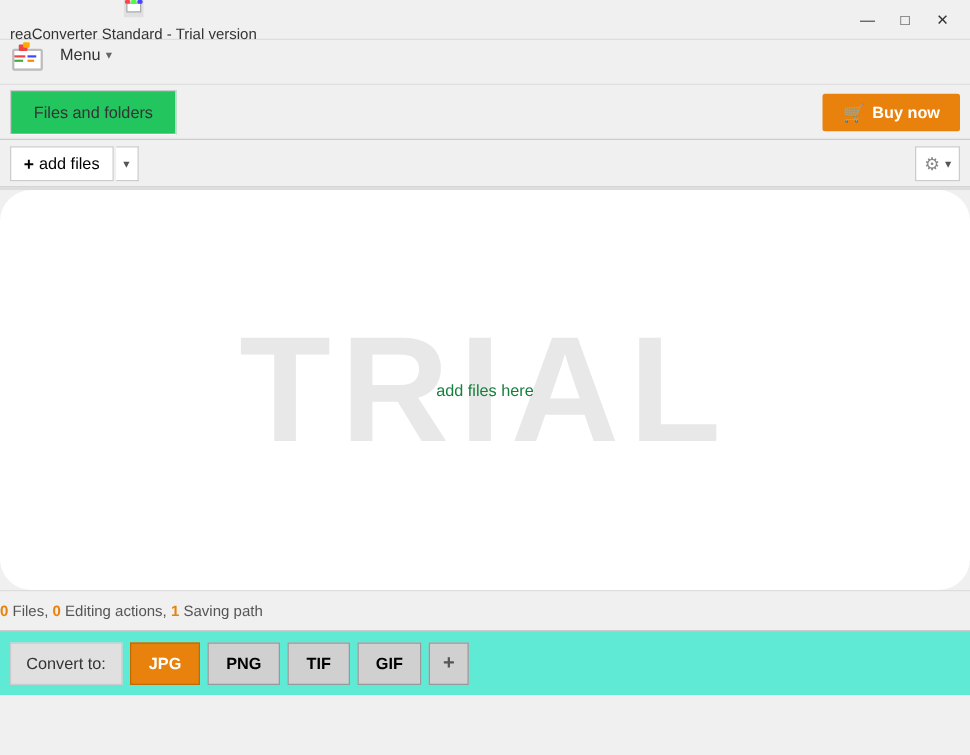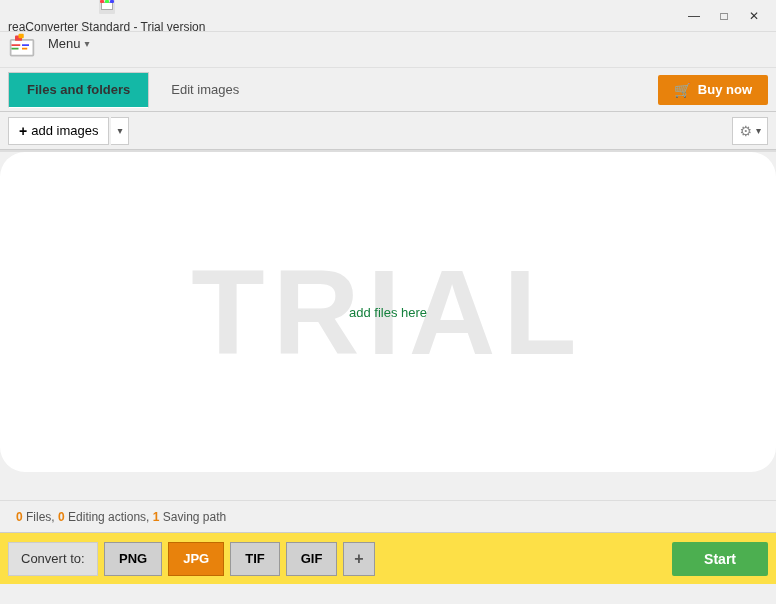--- a/index.html
+++ b/index.html
@@ -87,25 +87,25 @@
       cursor: pointer;
       font-size: 13px;
       color: #555;
       background: transparent;
       border: none;
       height: 36px;
       display: flex;
       align-items: center;
     }
     .tab.active {
-      background: #14b8a6;
+      background: #22c55e;
       border: 1px solid #ccc;
       border-bottom: 1px solid white;
       color: #333;
-      font-weight: 700;
+      font-weight: 400;
     }
     .buy-now-btn {
       margin-left: auto;
       background: #e8820c;
       color: white;
       border: none;
       padding: 7px 16px;
       cursor: pointer;
       font-size: 13px;
       font-weight: 600;
@@ -193,34 +193,33 @@
       text-decoration: none;
       z-index: 10;
     }
 
     
     .status-bar {
       background: #f0f0f0;
       height: 32px;
       display: flex;
       align-items: center;
-      padding: 0 16px;
+      padding: 0 0;
       border-top: 1px solid #ddd;
       font-size: 12px;
       color: #555;
-      margin-top: 28px;
     }
     .status-highlight {
       color: #e8820c;
       font-weight: 600;
     }
 
     
     .bottom-bar {
-      background: #fde047;
+      background: #5eead4;
       height: 52px;
       display: flex;
       align-items: center;
       padding: 0 8px;
       border-top: 1px solid #ccc;
       gap: 6px;
     }
     .convert-label {
       background: #e0e0e0;
       border: 1px solid #ccc;
@@ -319,34 +318,31 @@
   <div class="menu-item">
     <span>Menu</span>
     <span style="font-size:10px; color:#666;">▾</span>
   </div>
 </div>
 
 <div class="tabs-bar">
   <button class="tab active">
     <span>Files and folders</span>
   </button>
-  <button class="tab">
-    <span>Edit images</span>
-  </button>
   <button class="buy-now-btn">
     <span style="font-size:14px;">🛒</span>
     <span>Buy now</span>
   </button>
 </div>
 
 <div class="toolbar">
   <div class="toolbar-left">
     <button class="add-files-btn">
       <span style="font-weight:bold; font-size:14px;">+</span>
-      <span>add images</span>
+      <span>add files</span>
     </button>
     <div class="dropdown-arrow">
       <span style="font-size:10px; color:#555;">▾</span>
     </div>
   </div>
   <div>
     <button class="gear-btn">
       <span style="font-size:14px; color:#888;">⚙</span>
       <span style="font-size:10px; color:#555;">▾</span>
     </button>
@@ -361,31 +357,28 @@
 </div>
 
 <div class="status-bar">
   <span>
     <span class="status-highlight">0</span><span> Files, </span><span class="status-highlight">0</span><span> Editing actions, </span><span class="status-highlight">1</span><span> Saving path</span>
   </span>
 </div>
 
 <div class="bottom-bar">
   <div class="convert-label">Convert to:</div>
+  <button class="format-btn active">
+    <span>JPG</span>
+  </button>
   <button class="format-btn">
     <span>PNG</span>
   </button>
-  <button class="format-btn active">
-    <span>JPG</span>
-  </button>
   <button class="format-btn">
     <span>TIF</span>
   </button>
   <button class="format-btn">
     <span>GIF</span>
   </button>
   <button class="add-format-btn">
     <span>+</span>
   </button>
-  <button class="start-btn">
-    <span>Start</span>
-  </button>
 </div>
 
 </body></html>

